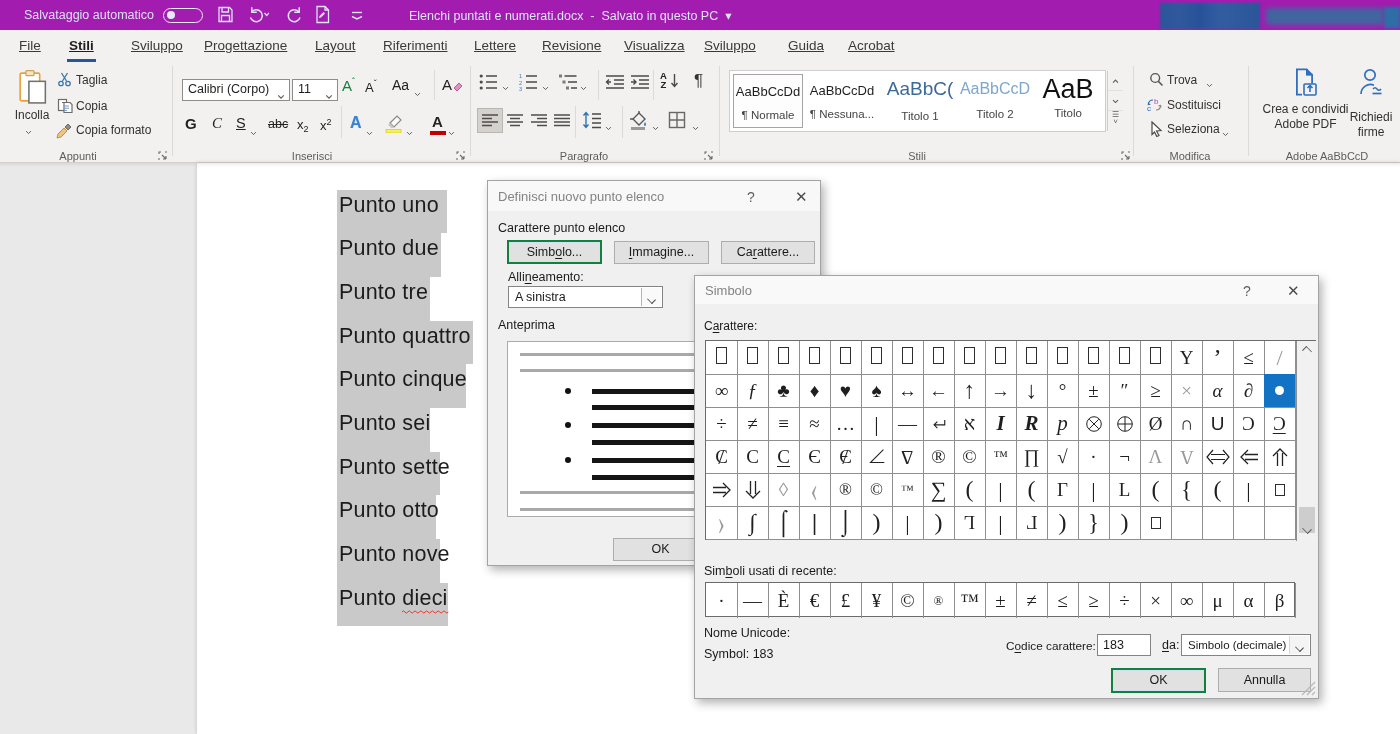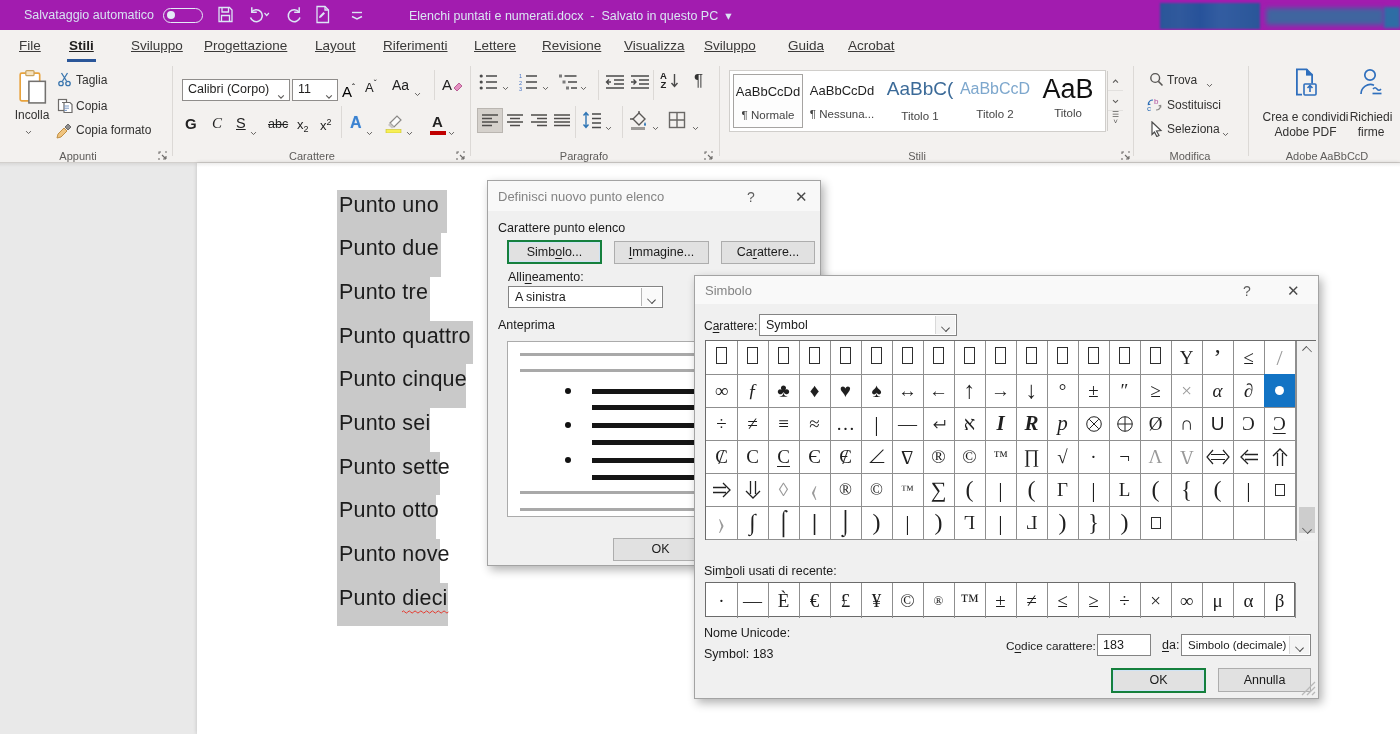--- a/index.html
+++ b/index.html
@@ -167,21 +167,21 @@
       <div class="abs" style="right:4px;top:7px"><svg class="chev" viewBox="0 0 10 10" style="width:8px;height:8px">
           <path d="M1.5 3 L5 6.5 L8.5 3" fill="none" stroke="#605e5c" stroke-width="1.4"></path>
         </svg></div>
     </div>
 <div class="combo" style="left:292px;top:17px;width:46px;height:22px">
       <div class="ctext">11</div>
       <div class="abs" style="right:4px;top:7px"><svg class="chev" viewBox="0 0 10 10" style="width:8px;height:8px">
           <path d="M1.5 3 L5 6.5 L8.5 3" fill="none" stroke="#605e5c" stroke-width="1.4"></path>
         </svg></div>
     </div>
-<div class="rbtn-txt" style="left:342px;top:20px;font-size:15px;color:#000000">A<span style="font-size:9px;vertical-align:7px">ˆ</span></div>
+<div class="rbtn-txt" style="left:342px;top:14px;font-size:15px;color:#15803d">A<span style="font-size:9px;vertical-align:7px">ˆ</span></div>
 <div class="rbtn-txt" style="left:365px;top:16px;font-size:13px;color:#222">A<span style="font-size:9px;vertical-align:6px">ˇ</span></div>
 <div class="rbtn-txt" style="left:392px;top:15px;font-size:14px;color:#222">Aa</div>
 <div class="abs" style="left:414px;top:22px"><svg class="chev" viewBox="0 0 10 10" style="width:7px;height:7px">
         <path d="M1.5 3 L5 6.5 L8.5 3" fill="none" stroke="#605e5c" stroke-width="1.4"></path>
       </svg></div>
 <div class="gsep" style="left:434px;top:8px;height:30px"></div>
 <div class="rbtn-txt" style="left:442px;top:14px;font-size:15px;color:#222">A</div>
 <svg class="abs" style="left:452px;top:18px" width="12" height="12" viewBox="0 0 12 12">
   <path d="M2 8 l5-5 3 3-5 5 z" fill="#e48fc0" stroke="#b95f95" stroke-width="1"></path>
     </svg>
@@ -205,21 +205,21 @@
  <rect x="2" y="16.5" width="15" height="3.5" fill="#f7ef54" stroke="#c7bf2e" stroke-width=".6"></rect>
     </svg>
 <div class="abs" style="left:406px;top:61px"><svg class="chev" viewBox="0 0 10 10" style="width:7px;height:7px">
         <path d="M1.5 3 L5 6.5 L8.5 3" fill="none" stroke="#605e5c" stroke-width="1.4"></path>
       </svg></div>
 <div class="rbtn-txt" style="left:432px;top:51px;font-size:15px;font-weight:700;color:#222">A</div>
 <div class="abs" style="left:430px;top:69px;width:16px;height:4px;background:#c00000"></div>
 <div class="abs" style="left:448px;top:61px"><svg class="chev" viewBox="0 0 10 10" style="width:7px;height:7px">
         <path d="M1.5 3 L5 6.5 L8.5 3" fill="none" stroke="#605e5c" stroke-width="1.4"></path>
       </svg></div>
-<div class="glabel" style="left:267px;width:90px">Carattere</div>
+<div class="glabel" style="left:267px;width:90px">Inserisci</div>
 <svg class="glauncher" style="left:456px" viewBox="0 0 10 10">
       <path d="M1 3 V1 H3 M7 1 h2 M1 7 v2" fill="none" stroke="#6e6c6a" stroke-width="1.1"></path>
       <path d="M4 4 L8 8 M8 8 v-3 M8 8 h-3" fill="none" stroke="#6e6c6a" stroke-width="1.1"></path>
     </svg>
 <div class="gsep" style="left:470px"></div>
 <svg class="abs" style="left:479px;top:11px" width="19" height="18" viewBox="0 0 19 18">
       <circle cx="2.2" cy="3" r="1.6" fill="#4a4a4a"></circle>
       <circle cx="2.2" cy="9" r="1.6" fill="#4a4a4a"></circle>
       <circle cx="2.2" cy="15" r="1.6" fill="#4a4a4a"></circle>
       <path d="M7 3 h11 M7 9 h11 M7 15 h11" stroke="#4a4a4a" stroke-width="1.7" fill="none"></path>
@@ -365,21 +365,21 @@
         <path d="M1.5 3 L5 6.5 L8.5 3" fill="none" stroke="#605e5c" stroke-width="1.4"></path>
       </svg></div>
 <div class="glabel" style="left:1145px;width:90px">Modifica</div>
 <div class="gsep" style="left:1248px"></div>
 <svg class="abs" style="left:1292px;top:5px" width="26" height="30" viewBox="0 0 26 30">
  <path d="M4 1.5 h11 l6 6 v9 h-1.8 V8.5 L14 8.5 V3.3 H5.8 V26.7 H10 V28.5 H4 z" fill="#2f6fbd"></path>
  <path d="M15 2 v5.5 h5.5" fill="none" stroke="#2f6fbd" stroke-width="1.6"></path>
  <rect x="12" y="17" width="12" height="11" rx="1" fill="none" stroke="#2f6fbd" stroke-width="1.6"></rect>
  <path d="M18 25 v-6 M15.5 21 L18 18.5 L20.5 21" fill="none" stroke="#2f6fbd" stroke-width="1.6"></path>
     </svg>
-<div class="rbtn-txt" style="left:1258px;top:48px;width:95px;text-align:center;line-height:15px">Crea e condividi<br>Adobe PDF</div>
+<div class="rbtn-txt" style="left:1258px;top:40px;width:95px;text-align:center;line-height:15px">Crea e condividi<br>Adobe PDF</div>
 <svg class="abs" style="left:1358px;top:5px" width="26" height="30" viewBox="0 0 26 30">
  <circle cx="12" cy="8" r="5.2" fill="none" stroke="#2f6fbd" stroke-width="1.7"></circle>
  <path d="M3 27 a9.5 9.5 0 0 1 13-8.8" fill="none" stroke="#2f6fbd" stroke-width="1.7"></path>
  <path d="M15 22 q2-2.5 4 0 q2 2.5 4 0" fill="none" stroke="#2f6fbd" stroke-width="1.5"></path>
  <path d="M14.5 26.5 h9" stroke="#2f6fbd" stroke-width="1.7"></path>
     </svg>
 <div class="rbtn-txt" style="left:1342px;top:48px;width:58px;text-align:center;line-height:15px">Richiedi<br>firme</div>
 <div class="glabel" style="left:1277px;width:100px">Adobe AaBbCcD</div>
 </div>
 <div class="abs" style="left:0;top:163px;width:1400px;height:4px;background:linear-gradient(rgba(80,75,70,.10),rgba(80,75,70,0));z-index:5"></div>
@@ -439,24 +439,20 @@
 <div class="abs" style="left:12px;top:166px;width:262px;height:3px;background:#a9a9a9"></div>
 </div>
 <div class="btn" style="left:125px;top:357px;width:95px;height:23px;line-height:21px">OK</div>
 </div>
 <div class="dialog" style="left:694px;top:275px;width:625px;height:424px">
 <div class="abs" style="left:0;top:0;width:623px;height:28px;background:#f9f9f9"></div>
 <div class="dlgtitle" style="left:10px;top:7px">Simbolo</div>
 <div class="dlghelp" style="left:548px;top:7px">?</div>
 <div class="dlgx" style="left:592px;top:6px">✕</div>
 <div class="dtext" style="left:9px;top:43px;font-size:12px">C<span class="u">a</span>rattere:</div>
-<div class="wcombo" style="left:64px;top:38px;width:198px;height:22px">
-      <div class="txt">Symbol</div>
-      <div class="arr"></div>
-    </div>
 <div class="abs" style="left:10px;top:64px;width:611px;height:200px;border:1px solid #6b6b6b;background:#fff">
 <div style="position:absolute;left:0px;top:0px;width:32px;height:34px;border-right:1px solid #8f8f8f;border-bottom:1px solid #8f8f8f;display:flex;align-items:center;justify-content:center;font-family:'Liberation Serif',serif;font-size:19px;color:#1f1f1f;">
         <span style=""><span style="display:inline-block;width:11px;height:17px;border:1.2px solid #2e2e2e"></span></span>
       </div>
 <div style="position:absolute;left:31px;top:0px;width:32px;height:34px;border-right:1px solid #8f8f8f;border-bottom:1px solid #8f8f8f;display:flex;align-items:center;justify-content:center;font-family:'Liberation Serif',serif;font-size:19px;color:#1f1f1f;">
         <span style=""><span style="display:inline-block;width:11px;height:17px;border:1.2px solid #2e2e2e"></span></span>
       </div>
 <div style="position:absolute;left:62px;top:0px;width:32px;height:34px;border-right:1px solid #8f8f8f;border-bottom:1px solid #8f8f8f;display:flex;align-items:center;justify-content:center;font-family:'Liberation Serif',serif;font-size:19px;color:#1f1f1f;">
         <span style=""><span style="display:inline-block;width:11px;height:17px;border:1.2px solid #2e2e2e"></span></span>
       </div>

